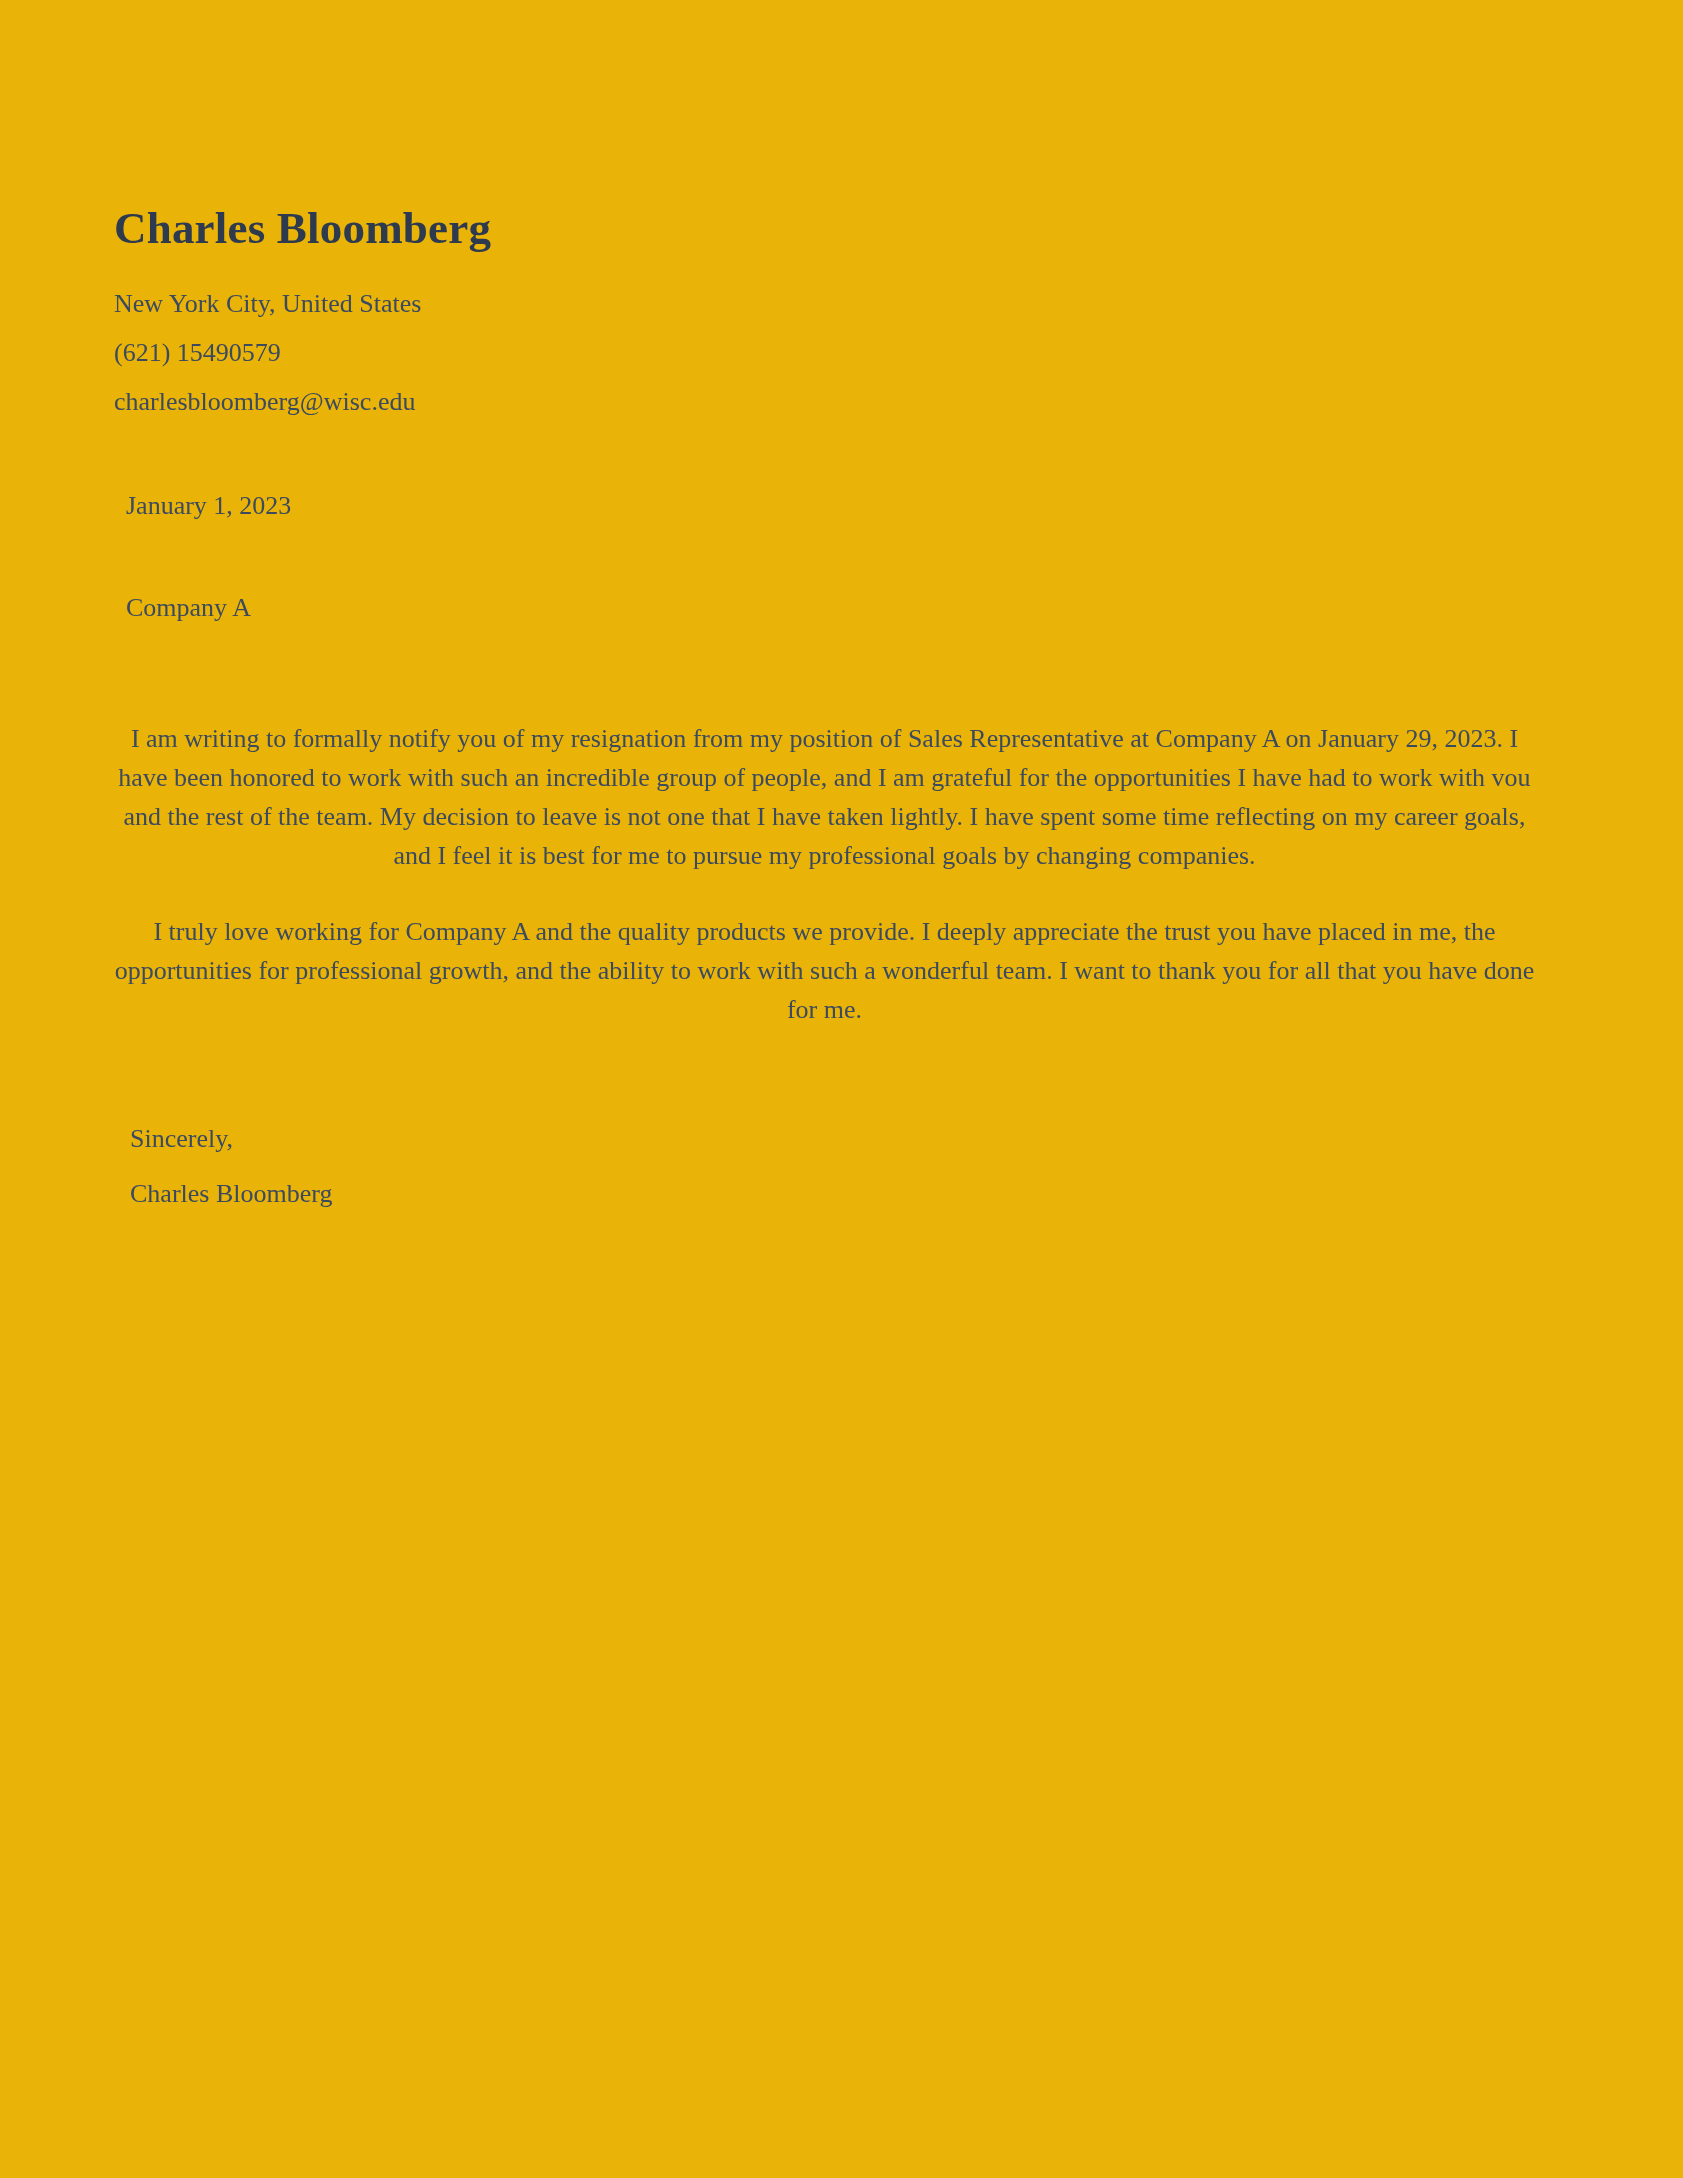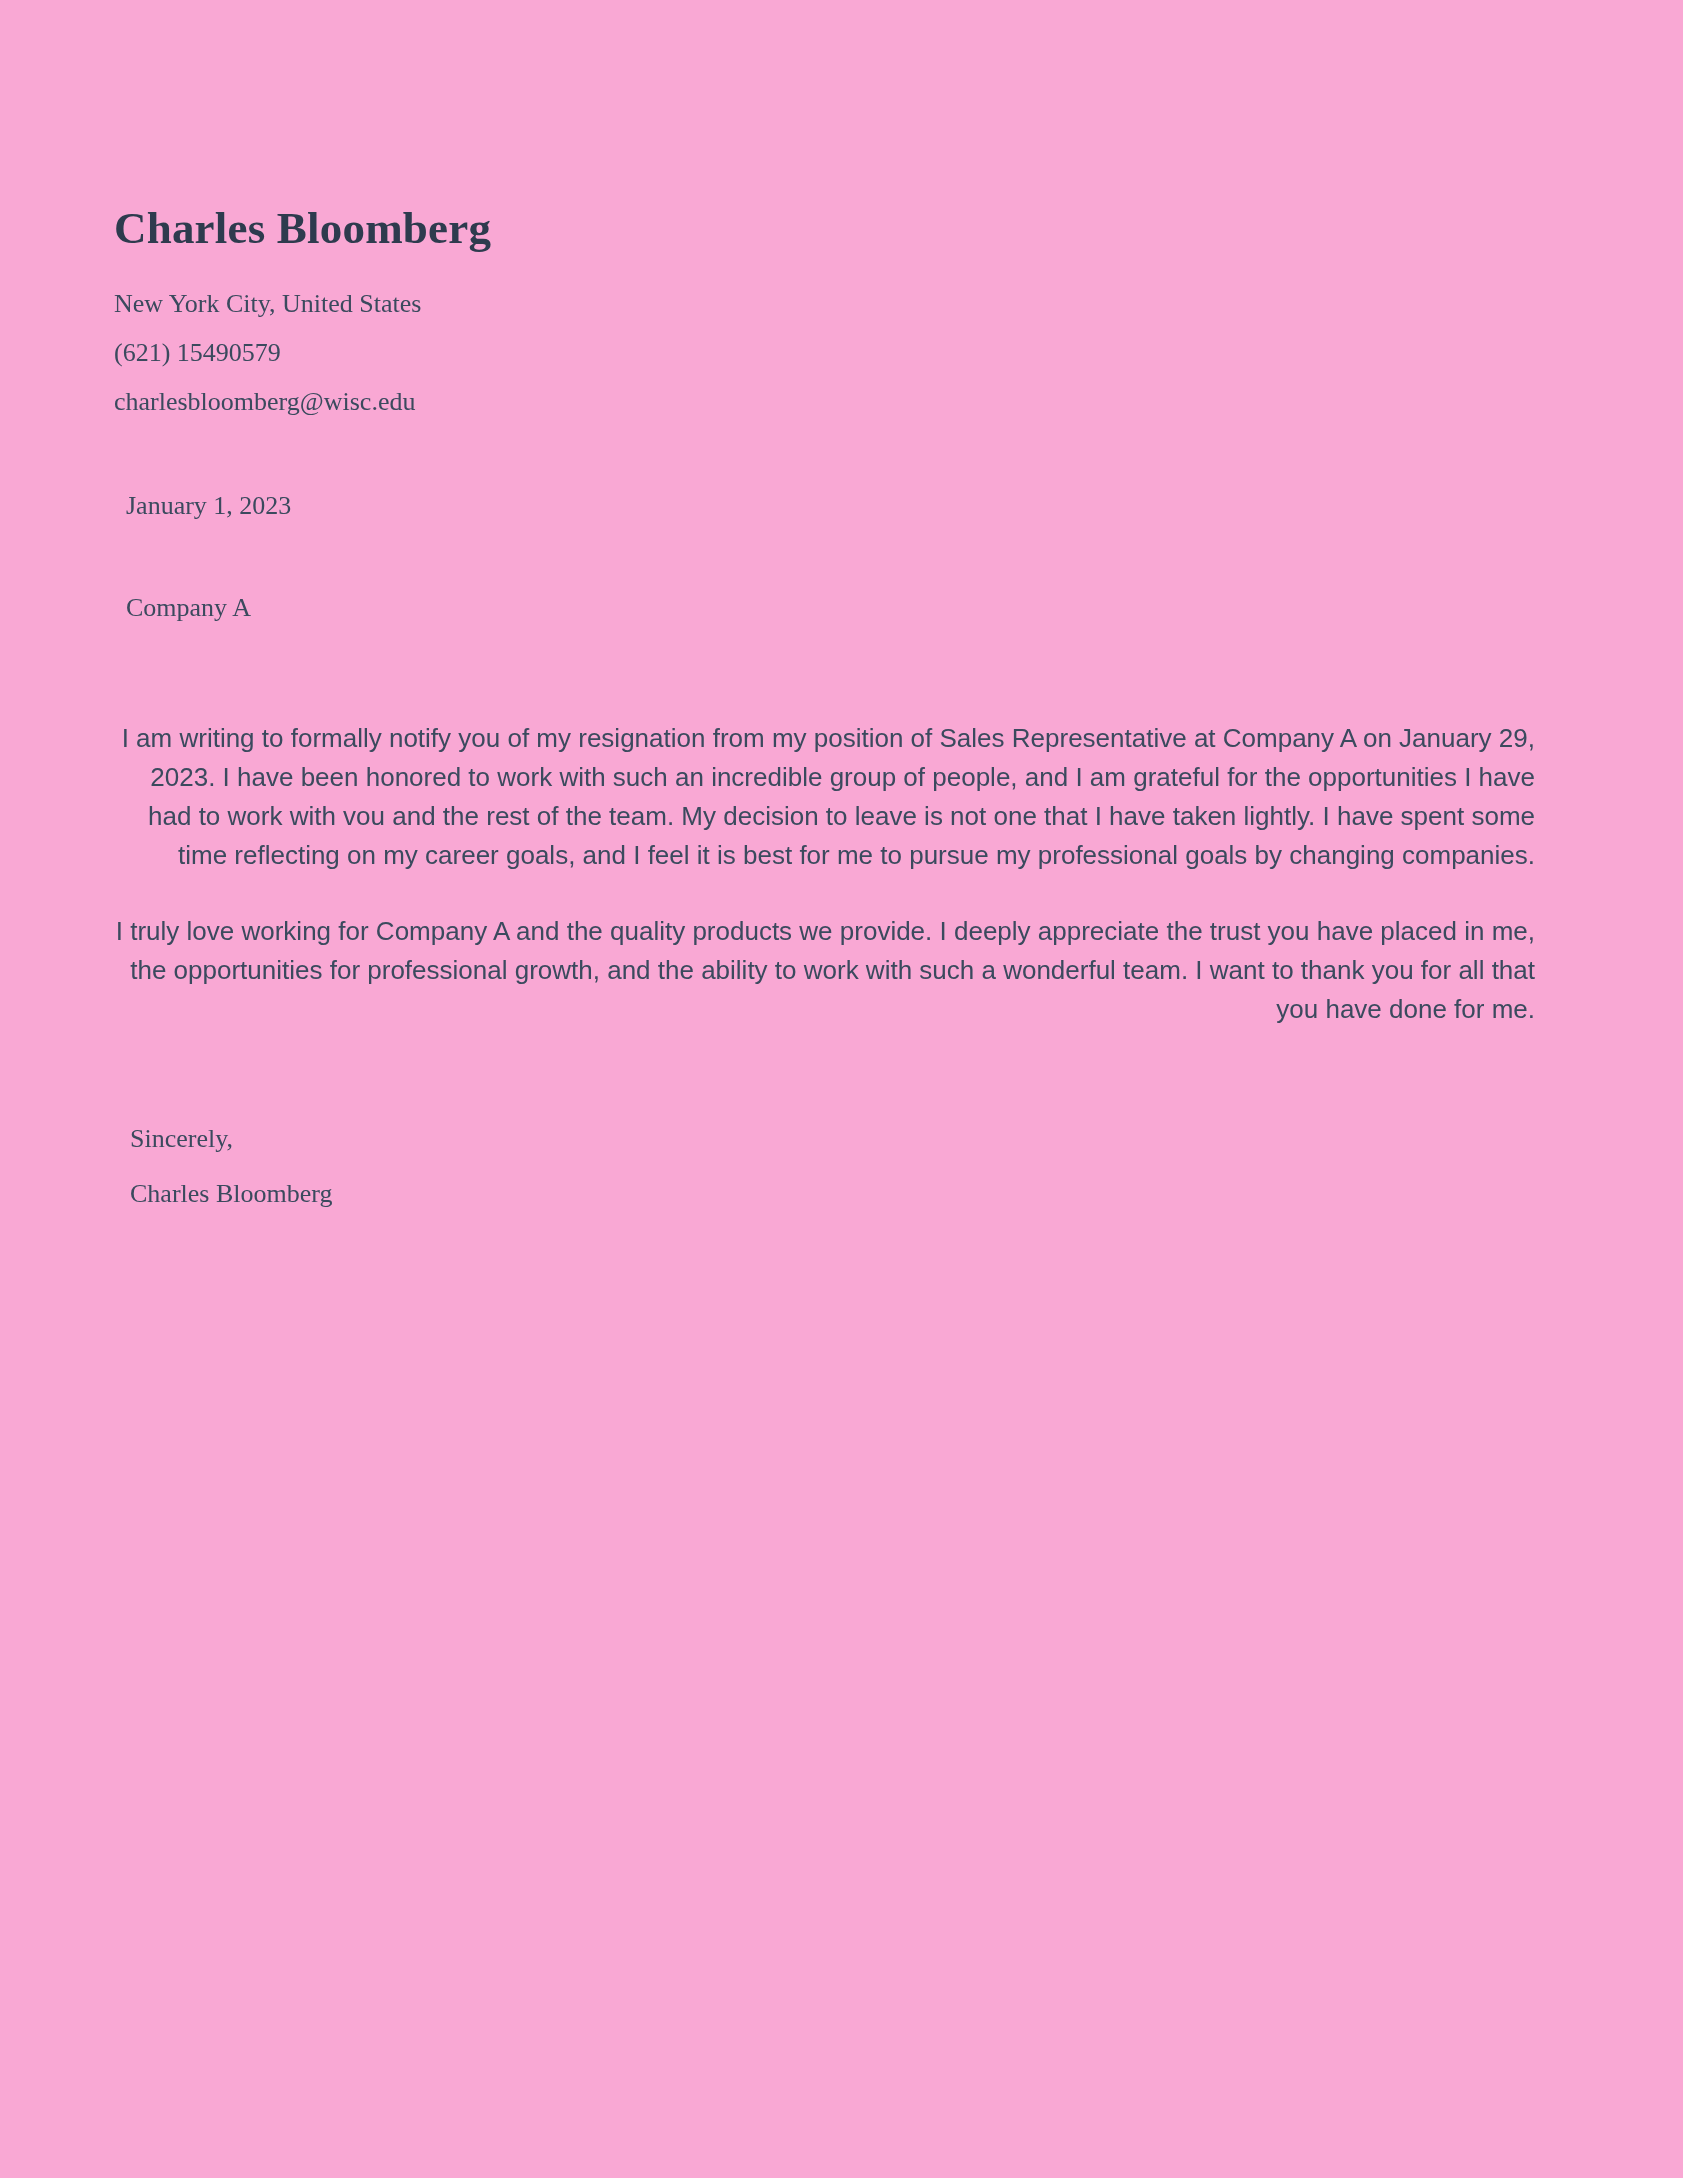--- a/index.html
+++ b/index.html
@@ -4,21 +4,21 @@
 <style>
   html, body {
     margin: 0;
     padding: 0;
     background: #ffffff;
   }
   .page {
     position: relative;
     width: 1683px;
     height: 2178px;
-    background: #f9a8d4;
+    background: #eab308;
     box-sizing: border-box;
     padding: 0;
     overflow: hidden;
   }
   .letter {
     position: absolute;
     left: 114px;
     top: 203px;
     width: 1421px;
   }
@@ -48,26 +48,26 @@
     height: 40px;
   }
   .meta-line {
     font-family: "Liberation Serif", "DejaVu Serif", serif;
     font-size: 26px;
     line-height: 1.46;
     color: #3b4a5e;
     margin: 12px;
   }
   .body-para {
-    font-family: Liberation Sans, sans-serif;
+    font-family: Liberation Serif, serif;
     font-size: 26px;
     line-height: 1.50;
     color: #3b4a5e;
     margin: 0;
-    text-align: right;
+    text-align: center;
   }
   .para-gap {
     height: 37px;
   }
   .signoff {
     font-family: "Liberation Serif", "DejaVu Serif", serif;
     font-size: 26px;
     line-height: 1.50;
     color: #3b4a5e;
     margin: 16px;

